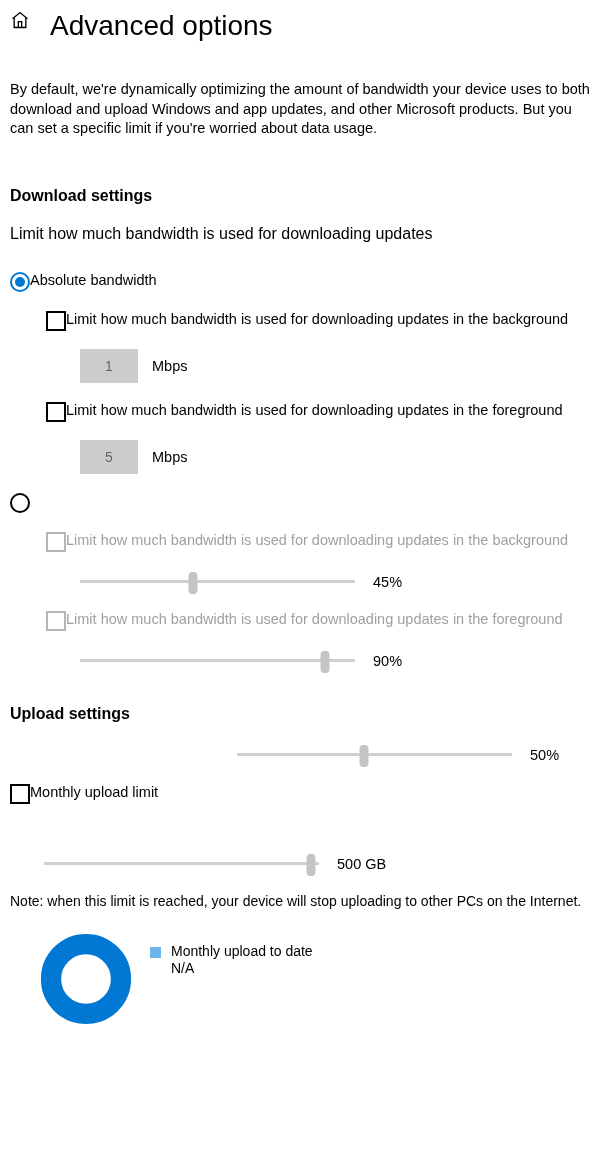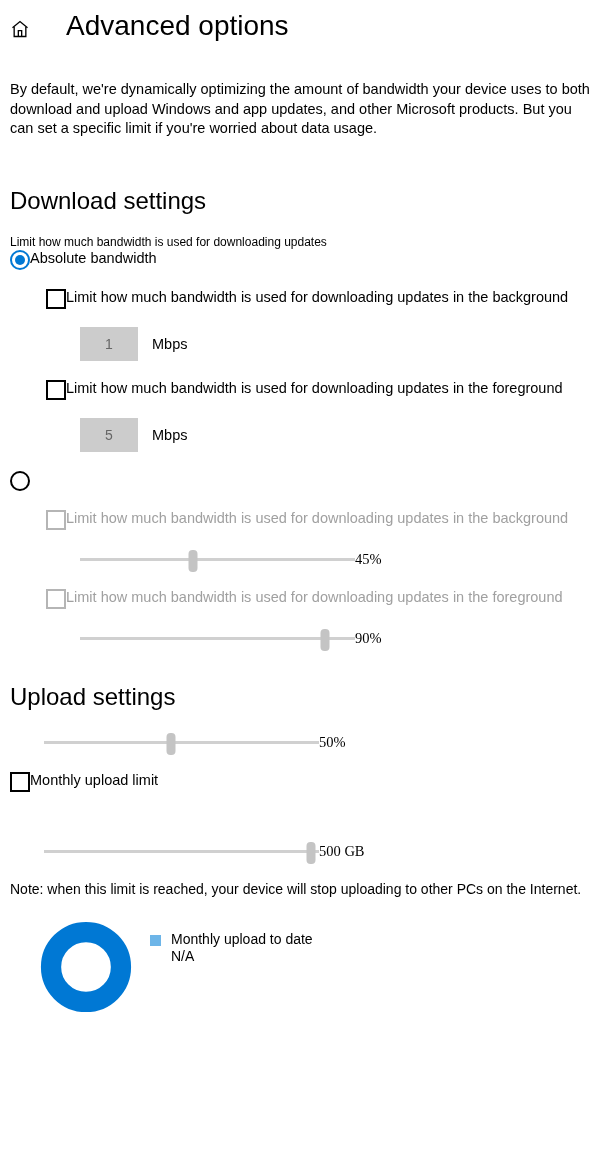--- a/index.html
+++ b/index.html
@@ -6,44 +6,45 @@
     body {
       font-family: 'Segoe UI', Tahoma, sans-serif;
       font-size: 14px;
       color: #000;
       background: #fff;
       width: 600px;
       padding: 10px 10px 30px 10px;
     }
     .header {
       display: flex;
-      align-items: flex-end;
-      gap: 36px;
+      align-items: flex-start;
+      gap: 20px;
       margin-bottom: 38px;
     }
     .home-icon {
       width: 20px;
       height: 20px;
     }
     h1 {
       font-size: 28px;
       font-weight: 400;
     }
     .intro {
       font-size: 14.5px;
       line-height: 1.35;
       margin-bottom: 48px;
     }
     h2 {
-      font-size: 24px;
-      font-weight: 400;
+      font-size: 16px;
+      font-weight: 700;
       margin-bottom: 20px;
     }
     .subdesc {
-      font-size: 12px;
+      font-size: 16px;
+      margin-bottom: 28px;
     }
     .radio-row, .checkbox-row {
       display: flex;
       align-items: center;
       margin-bottom: 18px;
     }
     .radio {
       width: 20px;
       height: 20px;
       border: 2px solid #000;
@@ -97,22 +98,22 @@
       text-align: center;
       font-size: 14px;
       color: #666;
     }
     .unit {
       font-size: 14.5px;
     }
     .slider-row {
       display: flex;
       align-items: center;
+      gap: 18px;
       margin-bottom: 16px;
-      font-family: Liberation Serif, serif;
     }
     .slider {
       position: relative;
       width: 275px;
       height: 24px;
       flex-shrink: 0;
     }
     .slider .track {
       position: absolute;
       top: 10px;
@@ -246,21 +247,21 @@
       <div class="track"></div>
       <div class="thumb" style="left:89%;"></div>
     </div>
     <div class="slider-value">90%</div>
   </div>
 </div>
 
 <div class="upload-section">
   <h2>Upload settings</h2>
 
-  <div class="slider-row" style="padding-left:34px;">
+  <div class="slider-row" style="padding-left:34px;justify-content:flex-end;">
     <div class="slider">
       <div class="track"></div>
       <div class="thumb" style="left:46%;"></div>
     </div>
     <div class="slider-value">50%</div>
   </div>
 
   <div class="checkbox-row">
     <div class="checkbox"></div>
     <div class="checkbox-label">Monthly upload limit</div>

